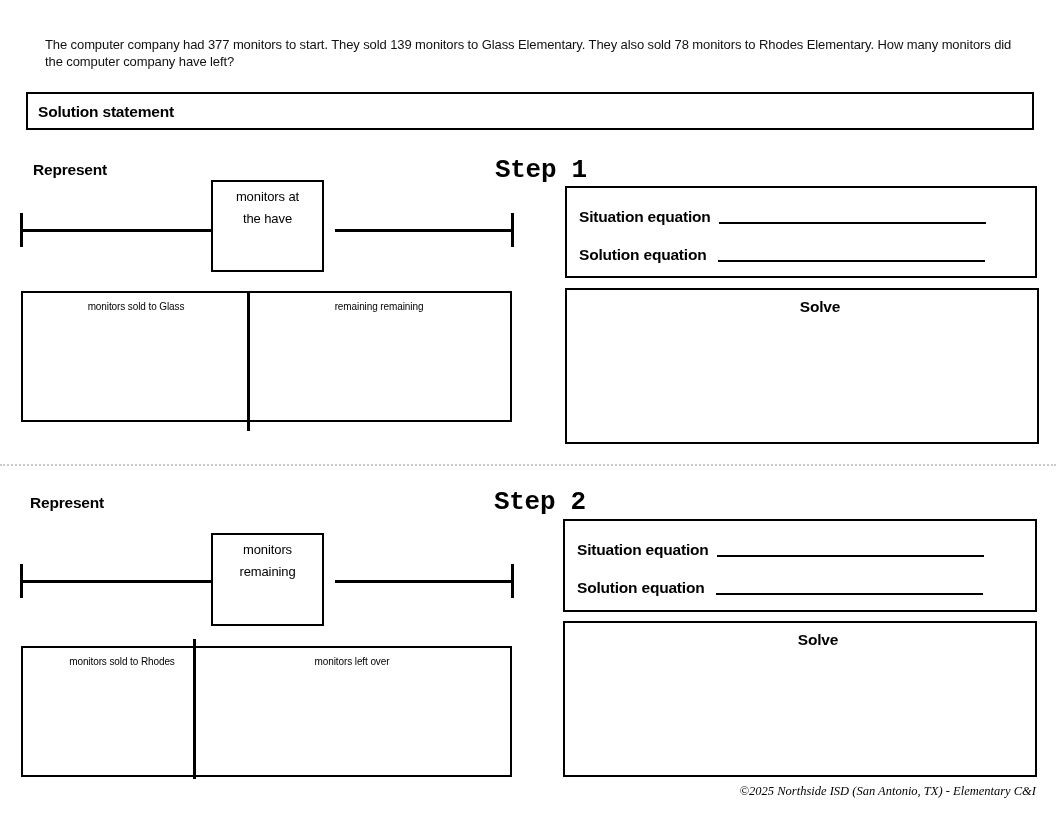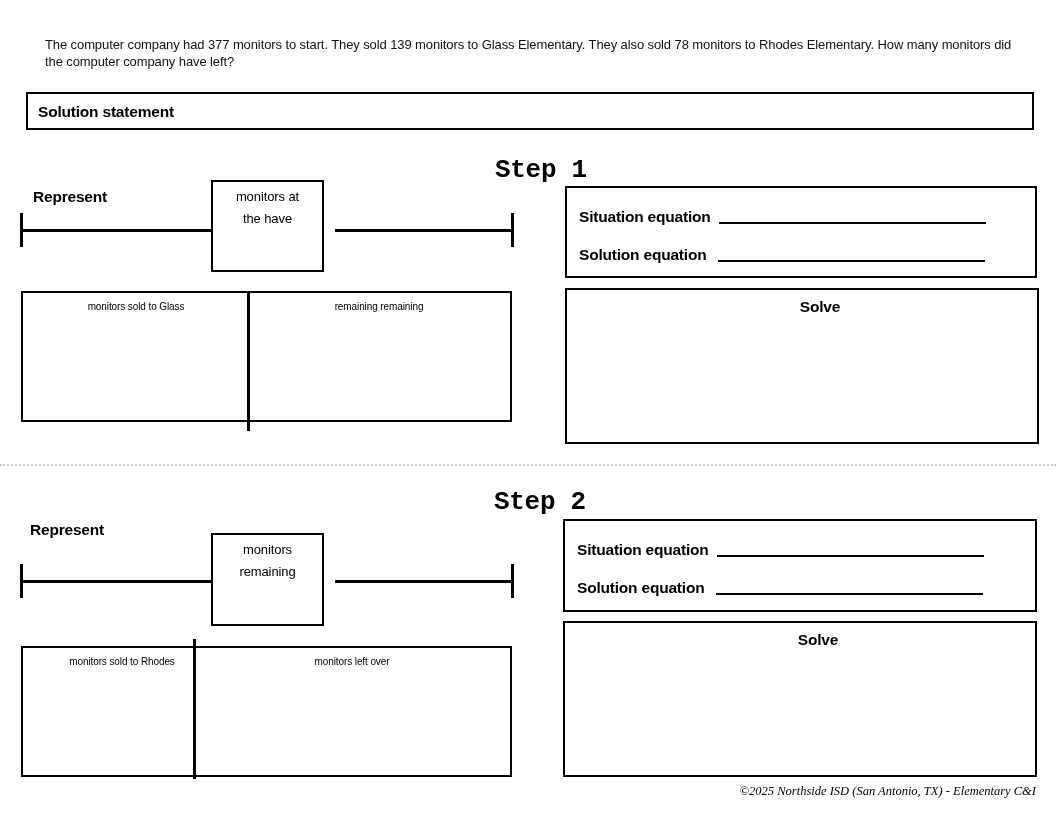--- a/index.html
+++ b/index.html
@@ -51,21 +51,20 @@
     font-weight: bold;
     letter-spacing: -0.2px;
   }
 
   
   .represent-label {
     position: absolute;
     font-size: 15.5px;
     font-weight: bold;
     letter-spacing: -0.2px;
-    margin-top: 27px;
   }
   .step-label {
     position: absolute;
     font-size: 26px;
     font-weight: bold;
     letter-spacing: -0.3px;
     font-family: Liberation Mono, monospace;
   }
 
   

